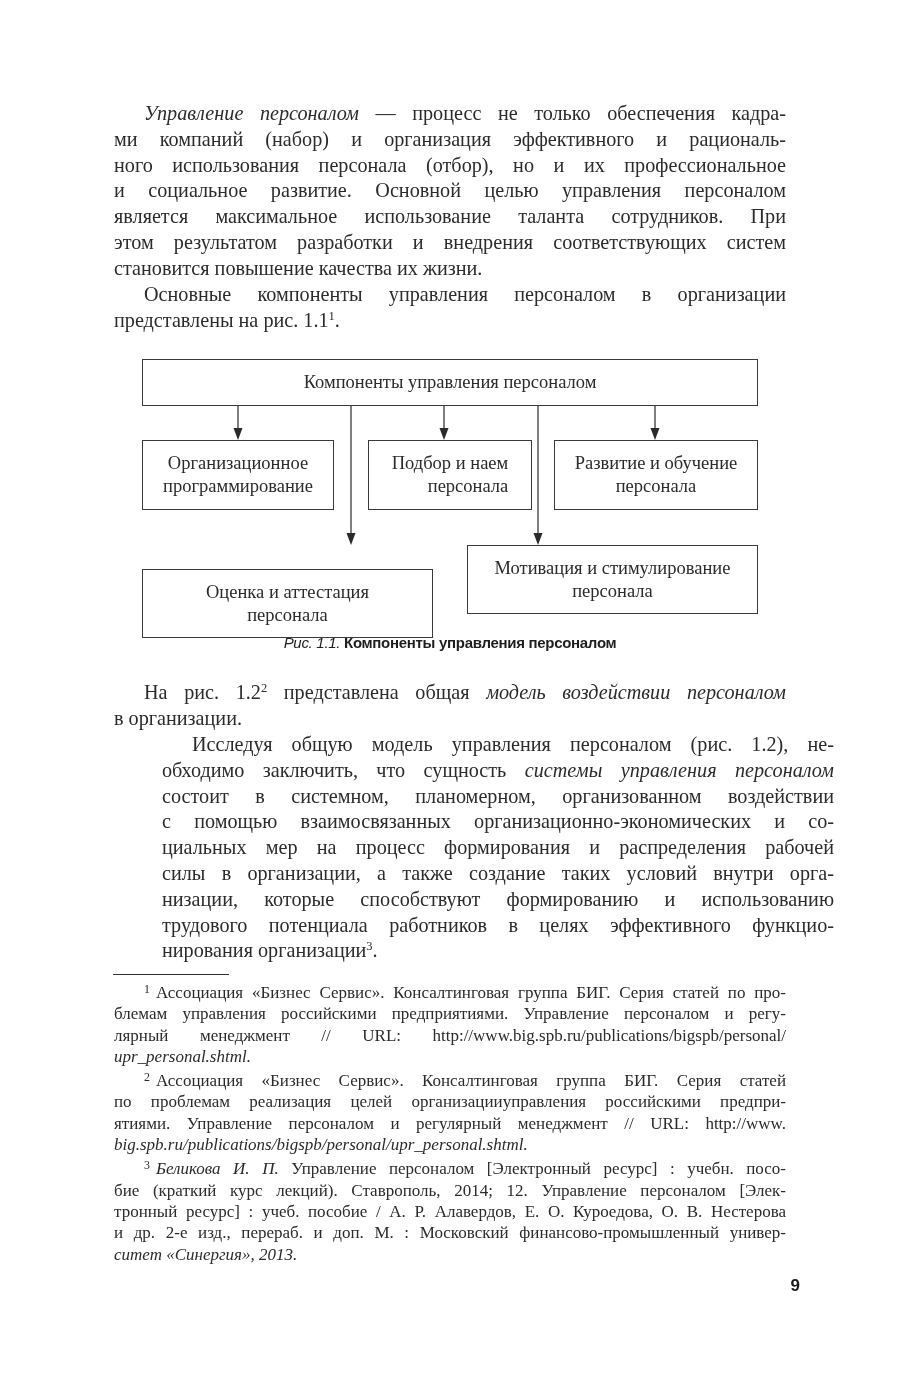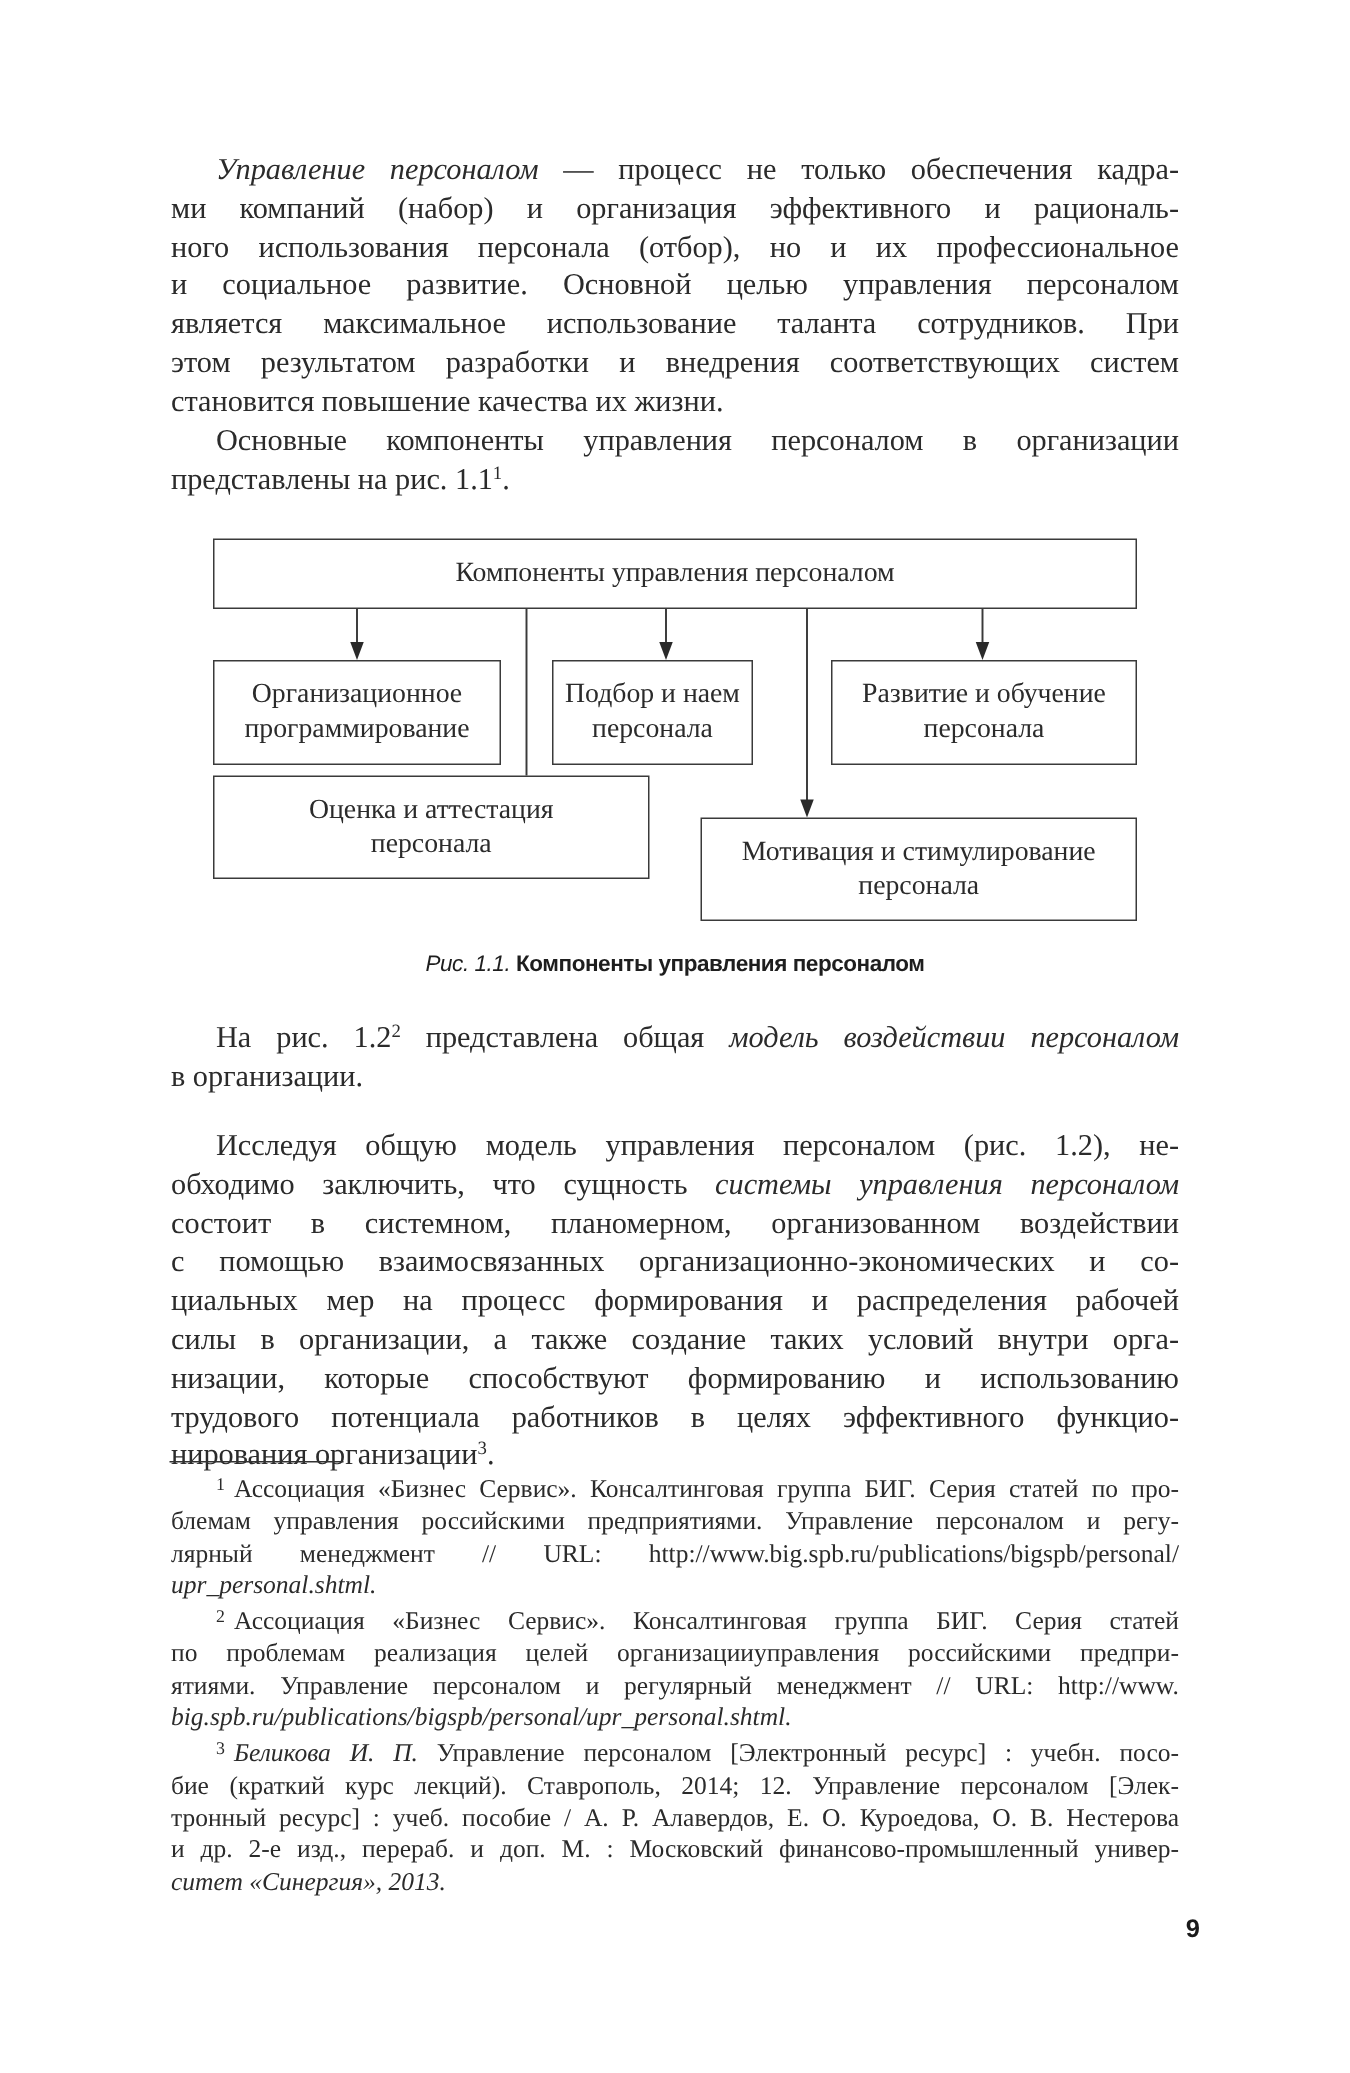--- a/index.html
+++ b/index.html
@@ -80,46 +80,46 @@
       </g>
     </svg>
 
     <div class="box" style="left:142px;top:359px;width:616px;height:47px;">
       <span>Компоненты управления персоналом</span>
     </div>
 
     <div class="box" style="left:142px;top:440px;width:192px;height:70px;">
       <div><span>Организационное</span><br><span>программирование</span></div>
     </div>
-    <div class="box" style="left:368px;top:440px;width:134px;height:70px;">
+    <div class="box" style="left:368px;top:440px;width:164px;height:70px;text-align:right;">
       <div><span>Подбор и наем</span><br><span>персонала</span></div>
     </div>
     <div class="box" style="left:554px;top:440px;width:204px;height:70px;">
       <div><span>Развитие и обучение</span><br><span>персонала</span></div>
     </div>
 
-    <div class="box" style="left:142px;top:517px;width:291px;height:69px;">
+    <div class="box" style="left:142px;top:569px;width:291px;height:69px;">
       <div><span>Оценка и аттестация</span><br><span>персонала</span></div>
     </div>
     <div class="box" style="left:467px;top:545px;width:291px;height:69px;">
       <div><span>Мотивация и стимулирование</span><br><span>персонала</span></div>
     </div>
 
     <div class="caption">
       <span class="cap-num">Рис. 1.1.</span>
       <span class="cap-title">Компоненты управления персоналом</span>
     </div>
   </div>
 
   <div class="text-block" style="top:680px;">
     <span class="line ind"><span>На рис. 1.2</span><sup>2</sup><span> представлена общая </span><i>модель воздействии персоналом</i></span>
     <span class="line last">в организации.</span>
   </div>
 
-  <div class="text-block" style="top:752px;">
+  <div class="text-block" style="top:732px;margin-left:48px;">
     <span class="line ind">Исследуя общую модель управления персоналом (рис. 1.2), не-</span>
     <span class="line"><span>обходимо заключить, что сущность </span><i>системы управления персоналом</i></span>
     <span class="line">состоит в системном, планомерном, организованном воздействии</span>
     <span class="line">с помощью взаимосвязанных организационно-экономических и со-</span>
     <span class="line">циальных мер на процесс формирования и распределения рабочей</span>
     <span class="line">силы в организации, а также создание таких условий внутри орга-</span>
     <span class="line">низации, которые способствуют формированию и использованию</span>
     <span class="line">трудового потенциала работников в целях эффективного функцио-</span>
     <span class="line last"><span>нирования организации</span><sup>3</sup><span>.</span></span>
   </div>

